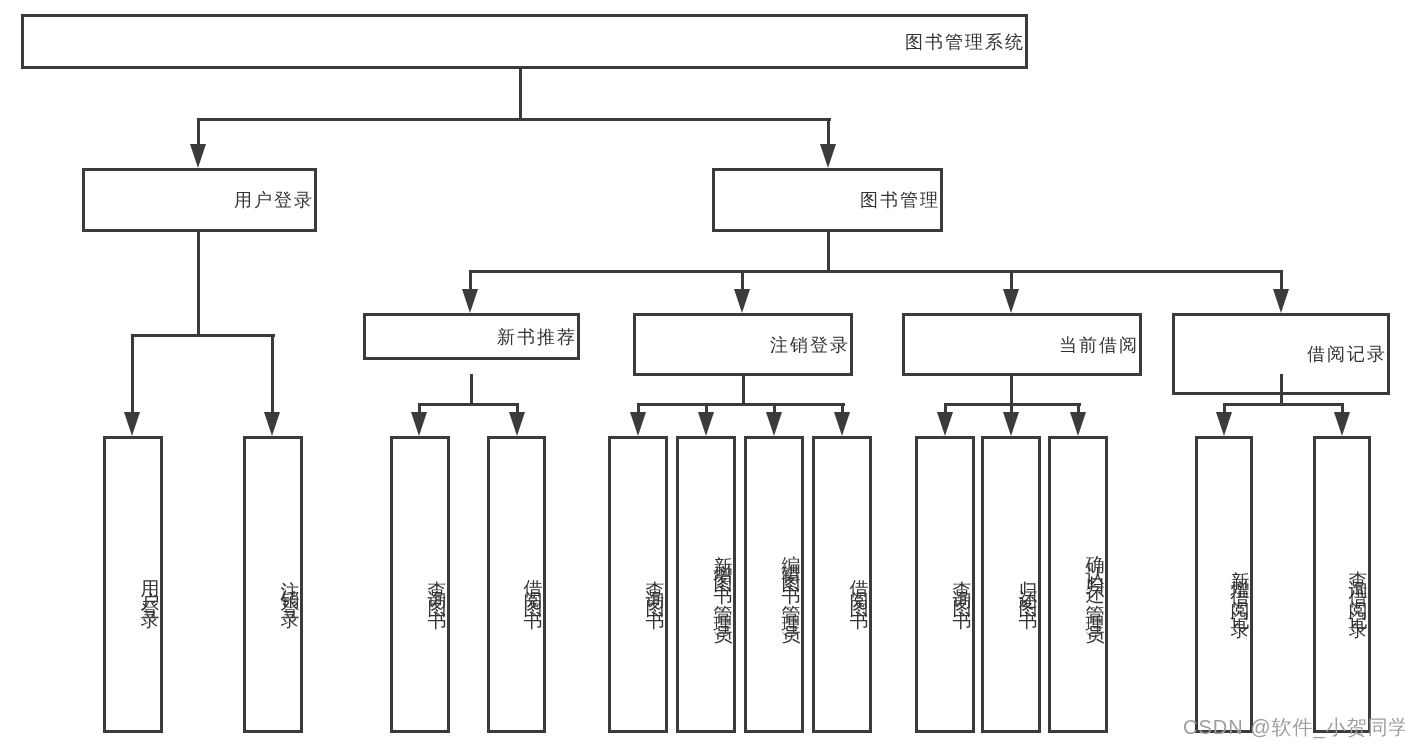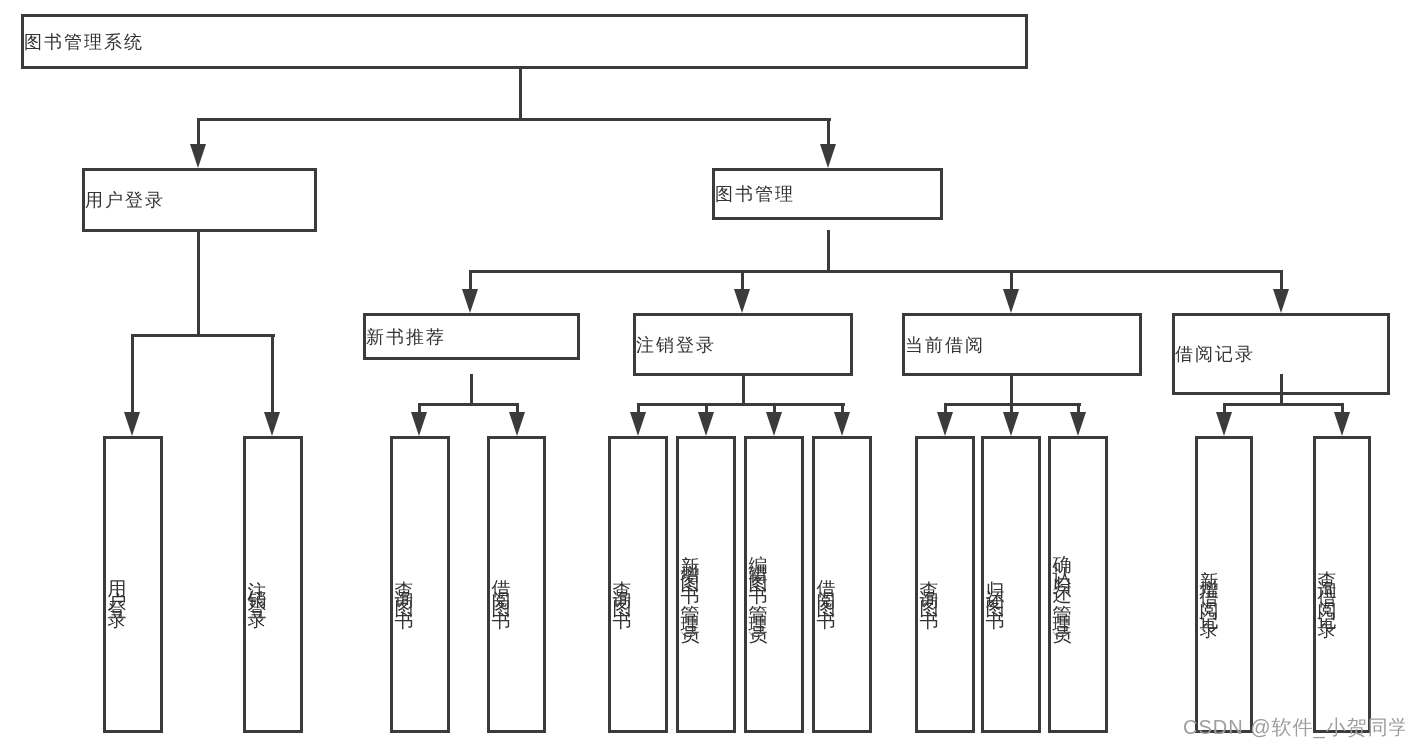--- a/index.html
+++ b/index.html
@@ -2,21 +2,21 @@
 <html><head>
 <meta charset="utf-8">
 <style>
   html,body{margin:0;padding:0;background:#ffffff;}
   #stage{
     position:relative;width:1405px;height:747px;background:#ffffff;overflow:hidden;
     font-family:"Liberation Sans","DejaVu Sans",sans-serif;color:#333333;
   }
   .box{
     position:absolute;box-sizing:border-box;border:3px solid #3b3b3b;background:#ffffff;
-    display:flex;align-items:center;justify-content:flex-start;
+    display:flex;align-items:center;justify-content:flex-end;
     font-size:18px;letter-spacing:2px;color:#333333;
   }
   .vbox>span{
     writing-mode:vertical-rl;letter-spacing:10px;font-size:19px;line-height:1.1;
   }
   .vl{position:absolute;width:3px;background:#3b3b3b;}
   .hl{position:absolute;height:3px;background:#3b3b3b;}
   .ah{
     position:absolute;width:0;height:0;
     border-left:8px solid transparent;border-right:8px solid transparent;
@@ -39,21 +39,21 @@
   <i class="vl" style="left:519px;top:66px;height:54px"></i>
   <i class="hl" style="left:197px;top:118px;width:634px"></i>
   <i class="vl" style="left:197px;top:118px;height:28px"></i>
   <i class="ah" style="left:190px;top:144px"></i>
   <i class="vl" style="left:827px;top:118px;height:28px"></i>
   <i class="ah" style="left:820px;top:144px"></i>
 
   <div class="box" style="left:82px;top:168px;width:235px;height:64px">
     <span>用户登录</span>
   </div>
-  <div class="box" style="left:712px;top:168px;width:231px;height:52px">
+  <div class="box" style="left:712px;top:168px;width:231px;height:64px">
     <span>图书管理</span>
   </div>
 
   <i class="vl" style="left:197px;top:231px;height:104px"></i>
   <i class="hl" style="left:131px;top:334px;width:144px"></i>
   <i class="vl" style="left:131px;top:334px;height:80px"></i>
   <i class="ah" style="left:124px;top:412px"></i>
   <i class="vl" style="left:271px;top:334px;height:80px"></i>
   <i class="ah" style="left:264px;top:412px"></i>
 

